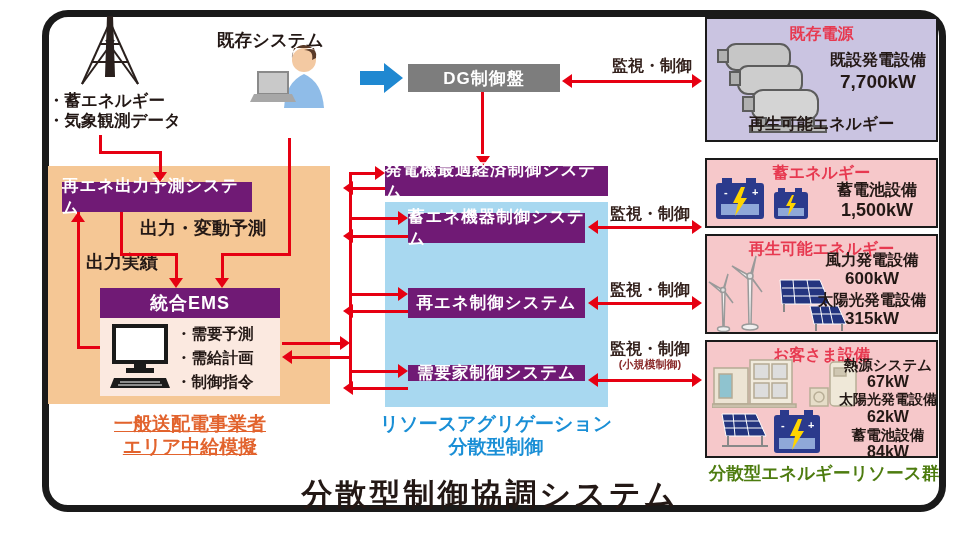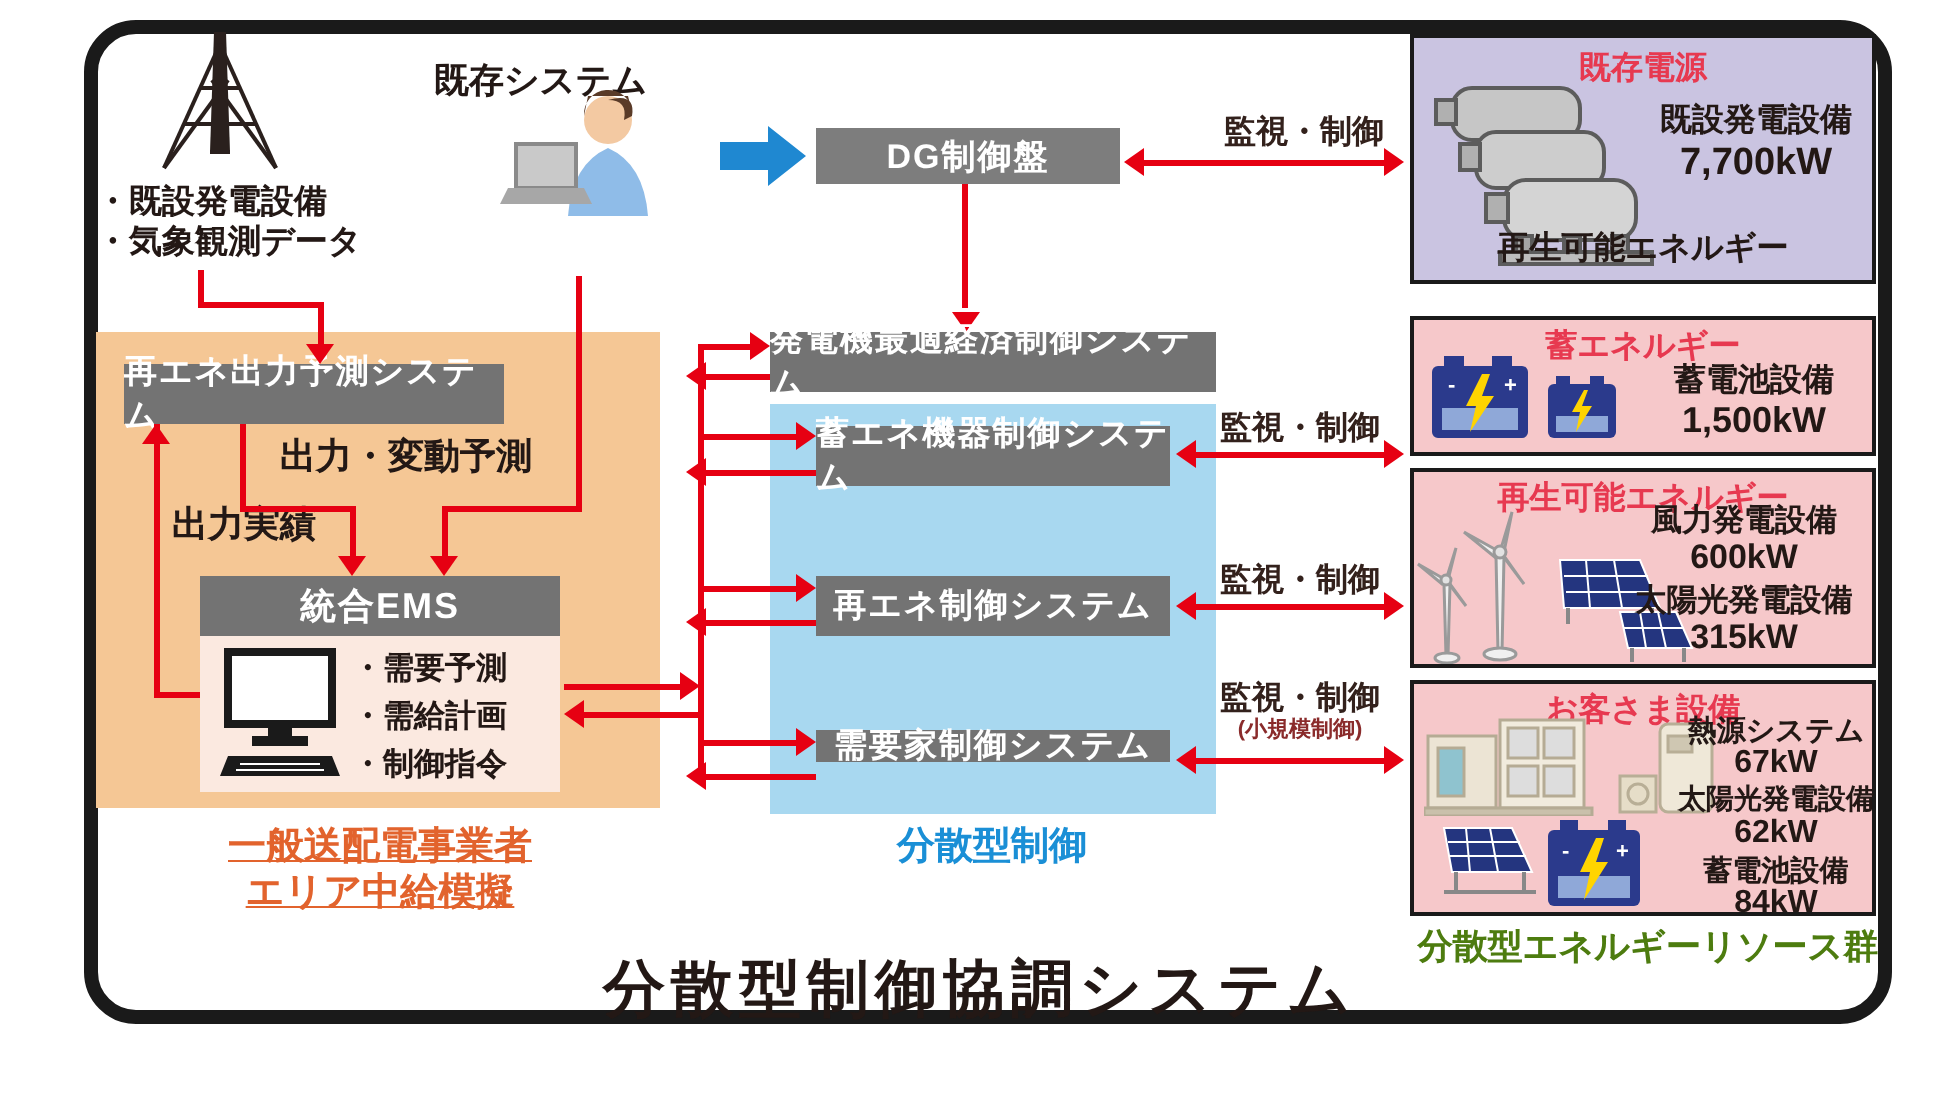--- a/index.html
+++ b/index.html
@@ -2,21 +2,21 @@
 <html><head>
 <meta charset="utf-8">
 <style>
   html,body{margin:0;padding:0;background:#fff;}
   #stage{position:relative;width:980px;height:552px;background:#fff;overflow:hidden;
          font-family:"Liberation Sans","DejaVu Sans",sans-serif;font-weight:bold;color:#231815;}
   .abs{position:absolute;}
   #frame{position:absolute;left:42px;top:10px;width:890px;height:488px;
          border:7px solid #1a1a1a;border-radius:26px;background:#fff;}
   .graybox{position:absolute;background:#7d7d7d;color:#fff;display:flex;align-items:center;justify-content:center;font-size:17px;letter-spacing:1px;}
-  .greenbar{position:absolute;background:#737373;color:#fff;display:flex;align-items:center;justify-content:center;font-size:16.5px;letter-spacing:1px;}
+  .greenbar{position:absolute;background:#701a75;color:#fff;display:flex;align-items:center;justify-content:center;font-size:16.5px;letter-spacing:1px;}
   .hl{position:absolute;height:3px;background:#e60012;}
   .vl{position:absolute;width:3px;background:#e60012;}
   .ah{position:absolute;width:0;height:0;border:7px solid transparent;}
   .ah.r{border-left:10px solid #e60012;border-right:0;}
   .ah.l{border-right:10px solid #e60012;border-left:0;}
   .ah.d{border-top:10px solid #e60012;border-bottom:0;border-left-width:7px;border-right-width:7px;}
   .ah.u{border-bottom:10px solid #e60012;border-top:0;}
   .lbl{position:absolute;font-size:17px;color:#231815;}
   .sup{position:absolute;width:100px;text-align:center;font-size:16px;color:#33211c;}
   .rbox{position:absolute;left:705px;width:233px;border:2px solid #1a1a1a;box-sizing:border-box;}
@@ -35,21 +35,21 @@
       <polygon points="35,2 41,2 43,62 33,62" fill="#2a201d" stroke="none"></polygon>
       <line x1="38" y1="8" x2="10" y2="70"></line>
         <line x1="38" y1="8" x2="66" y2="70"></line>
       <line x1="10" y1="70" x2="42" y2="26"></line>
         <line x1="66" y1="70" x2="34" y2="26"></line>
       <line x1="20" y1="48" x2="56" y2="48"></line>
         <line x1="28" y1="30" x2="48" y2="30"></line>
       <line x1="33" y1="62" x2="43" y2="62"></line>
     </g>
   </svg>
-  <div class="lbl" style="left:48px;top:90px;font-size:16.5px;">・既設発電設備</div>
+  <div class="lbl" style="left:48px;top:90px;font-size:16.5px;">・蓄エネルギー</div>
   <div class="lbl" style="left:48px;top:110px;font-size:16.5px;">・気象観測データ</div>
 
   <div class="lbl" style="left:217px;top:28px;font-size:17.5px;">既存システム</div>
   <svg class="abs" style="left:246px;top:44px;" width="96" height="66" viewBox="0 0 96 66">
     <circle cx="58" cy="16" r="12" fill="#f3c9a2"></circle>
     <path d="M46,14 a12,12 0 0 1 24,-2 l-2,-8 -20,0 z" fill="#5a3b28"></path>
     <path d="M58,6 q14,-4 12,8 l-4,2 q2,-10 -8,-10z" fill="#5a3b28"></path>
     <path d="M38,64 q2,-26 20,-34 q18,8 20,34 z" fill="#8fbce8"></path>
     <rect x="12" y="28" width="30" height="22" fill="#c9c9c9" stroke="#8a8a8a" stroke-width="2"></rect>
     <polygon points="8,50 46,50 50,58 4,58" fill="#a7a7a7"></polygon>
@@ -140,20 +140,21 @@
   <div class="ah r" style="left:398px;top:364px;"></div>
   <div class="hl" style="left:351px;top:387px;width:57px;"></div>
   <div class="ah l" style="left:343px;top:381px;"></div>
 
   <div class="hl" style="left:282px;top:342px;width:58px;"></div>
   <div class="ah r" style="left:340px;top:336px;"></div>
   <div class="hl" style="left:290px;top:356px;width:60px;"></div>
   <div class="ah l" style="left:282px;top:350px;"></div>
 
   <div class="abs ctr" style="left:376px;top:412px;width:240px;font-size:19px;line-height:23px;color:#1a8fd6;">
+    <div>リソースアグリゲーション</div>
     <div>分散型制御</div>
   </div>
 
   <div class="sup" style="left:600px;top:204px;">監視・制御</div>
   <div class="hl" style="left:596px;top:226px;width:98px;"></div>
   <div class="ah l" style="left:588px;top:220px;"></div>
   <div class="ah r" style="left:692px;top:220px;"></div>
 
   <div class="sup" style="left:600px;top:280px;">監視・制御</div>
   <div class="hl" style="left:596px;top:302px;width:98px;"></div>

